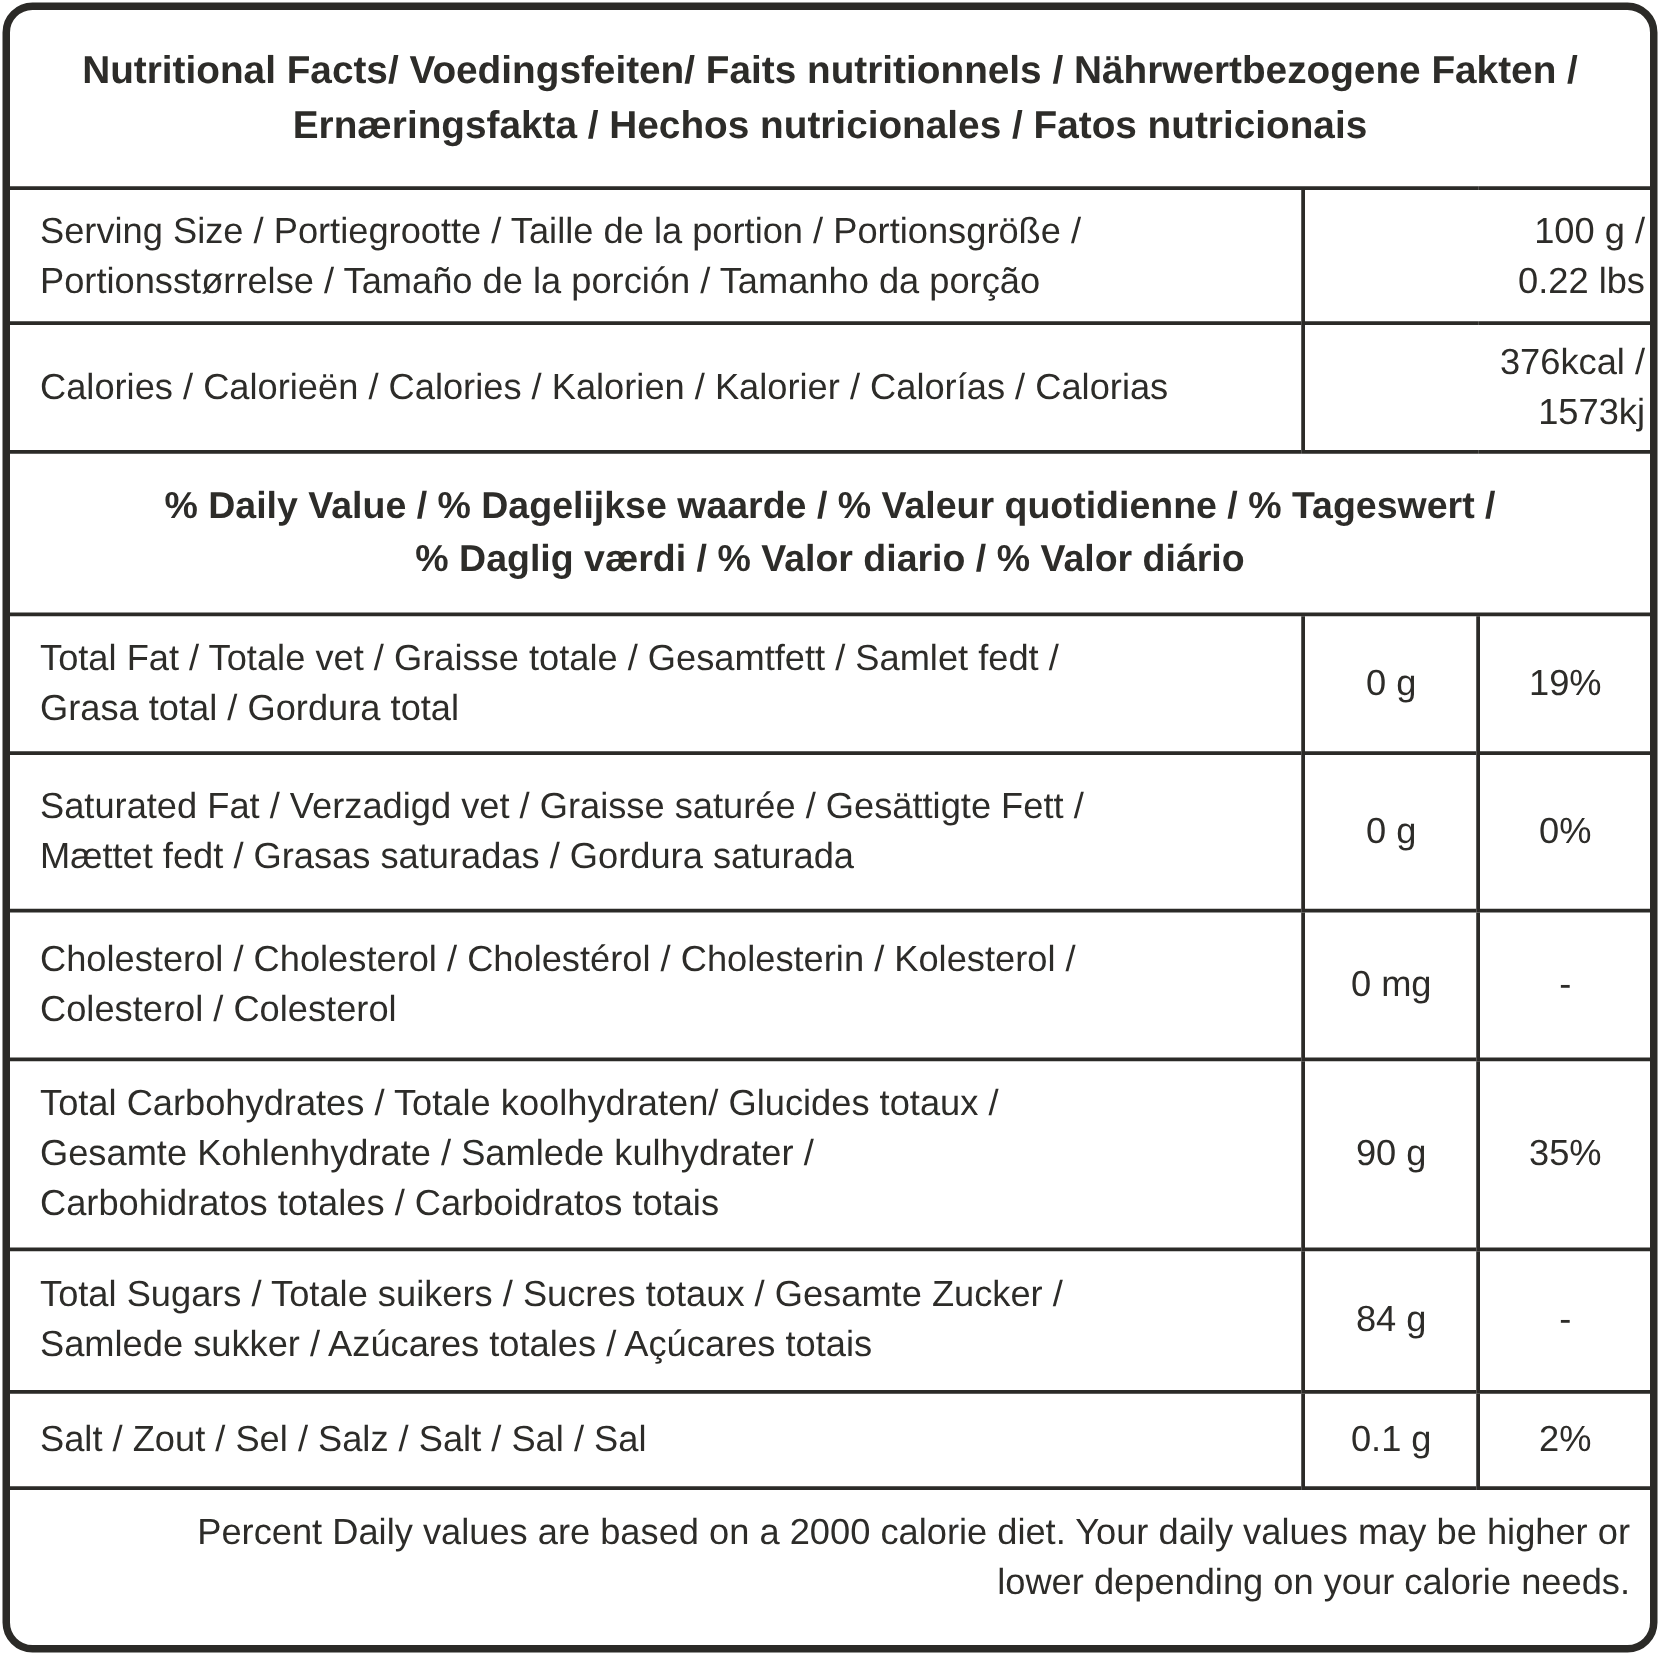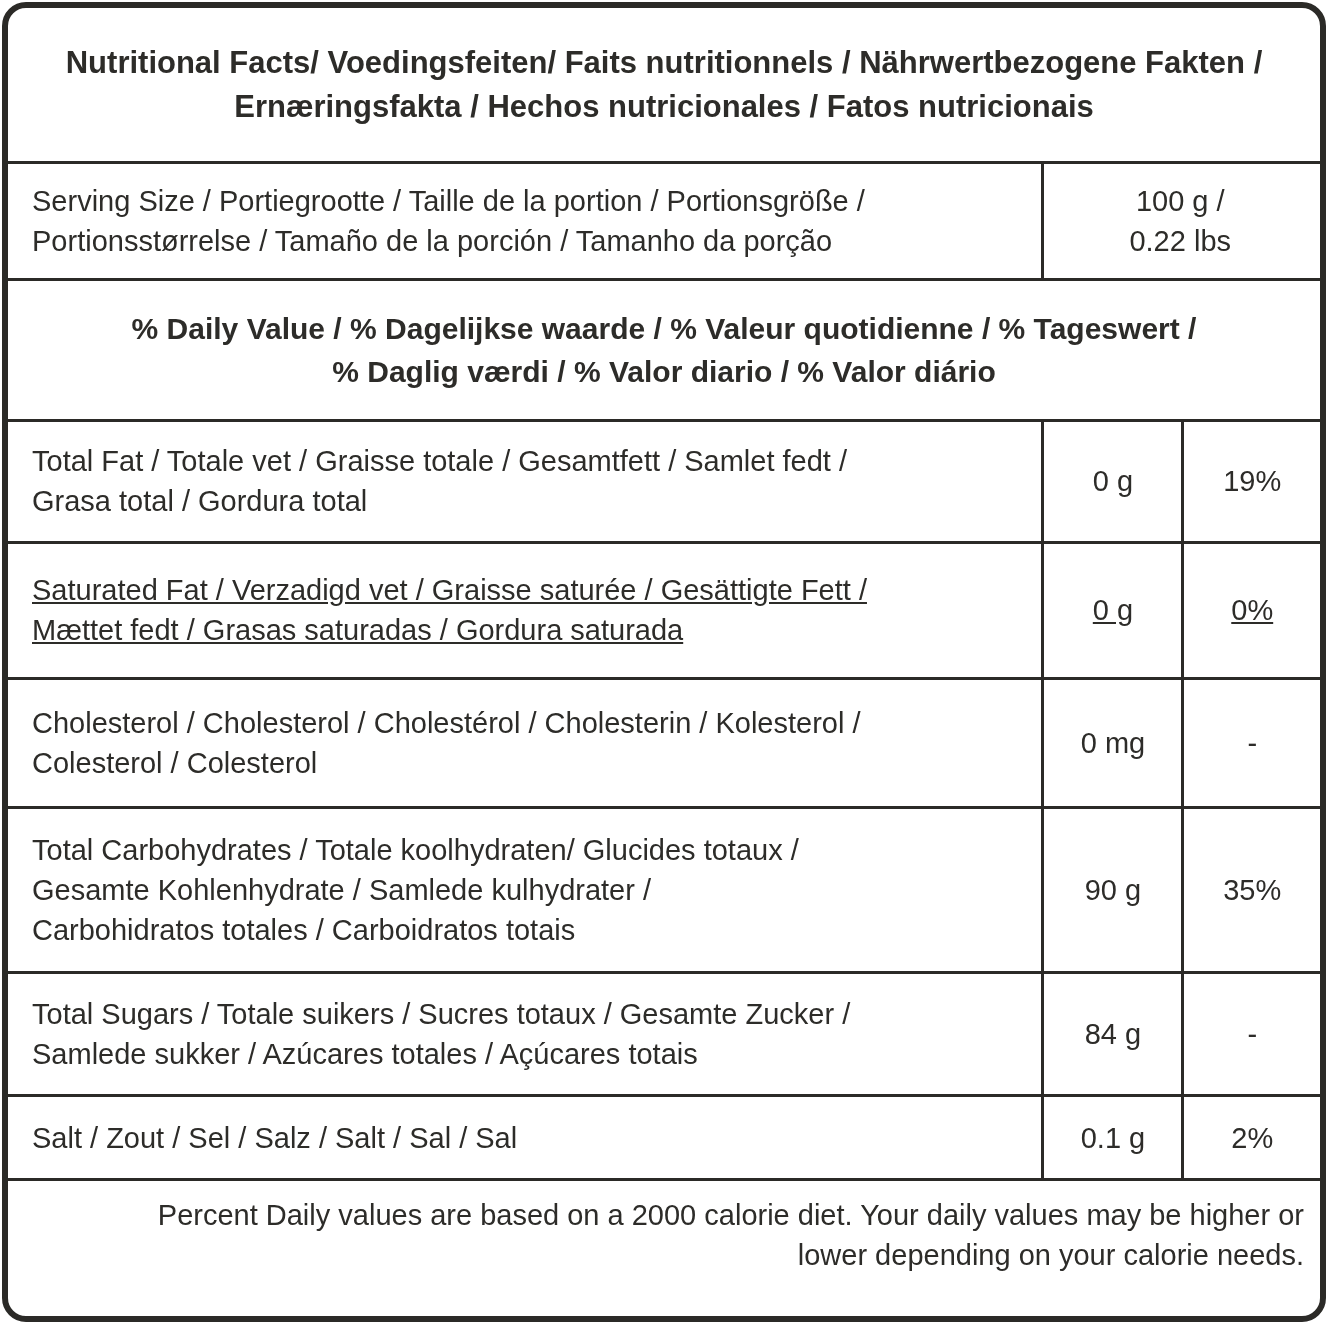--- a/index.html
+++ b/index.html
@@ -44,21 +44,21 @@
     font-size:31px;
     line-height:44px;
     padding:4px 10px;
   }
   td.lbl{
     text-align:left;
     padding-left:24px;
     padding-right:22px;
   }
   td.vright{
-    text-align:center;
+    text-align:right;
     padding-right:4px;
   }
   td.dv-head{
     text-align:center;
     font-weight:bold;
     font-size:30px;
     line-height:43px;
     padding:4px 10px;
     margin-left:44px;
   }
@@ -68,21 +68,21 @@
     padding:4px 16px;
     vertical-align:top;
     padding-top:14px;
   }
   
   tr.r-title{height:125px;}
   tr.r-serving{height:95px;}
   tr.r-cal{height:90px;}
   tr.r-dv{height:114px;}
   tr.r-fat{height:98px;}
-  tr.r-satfat{height:110px;text-decoration:underline;}
+  tr.r-satfat{height:110px;}
   tr.r-chol{height:105px;}
   tr.r-carb{height:133px;}
   tr.r-sugar{height:100px;}
   tr.r-fibre{height:94px;}
   tr.r-protein{height:68px;}
   tr.r-salt{height:68px;}
   tr.r-foot{height:110px;}
 </style>
 </head>
 <body>
@@ -101,20 +101,25 @@
 Ernæringsfakta / Hechos nutricionales / Fatos nutricionais</td>
     </tr>
 
     <tr class="r-serving">
       <td class="lbl preline">Serving Size / Portiegrootte / Taille de la portion / Portionsgröße /
 Portionsstørrelse / Tamaño de la porción / Tamanho da porção</td>
       <td colspan="2" class="vsep vright preline">100 g /
 0.22 lbs</td>
     </tr>
 
+    <tr class="r-cal">
+      <td class="lbl preline">Calories / Calorieën / Calories / Kalorien / Kalorier / Calorías / Calorias</td>
+      <td colspan="2" class="vsep vright preline">376kcal /
+1573kj</td>
+    </tr>
 
     <tr class="r-dv">
       <td colspan="3" class="dv-head preline">% Daily Value / % Dagelijkse waarde / % Valeur quotidienne / % Tageswert /
 % Daglig værdi / % Valor diario / % Valor diário</td>
     </tr>
 
     <tr class="r-fat">
       <td class="lbl preline">Total Fat / Totale vet / Graisse totale / Gesamtfett / Samlet fedt /
 Grasa total / Gordura total</td>
       <td class="vsep amt">0 g</td>

